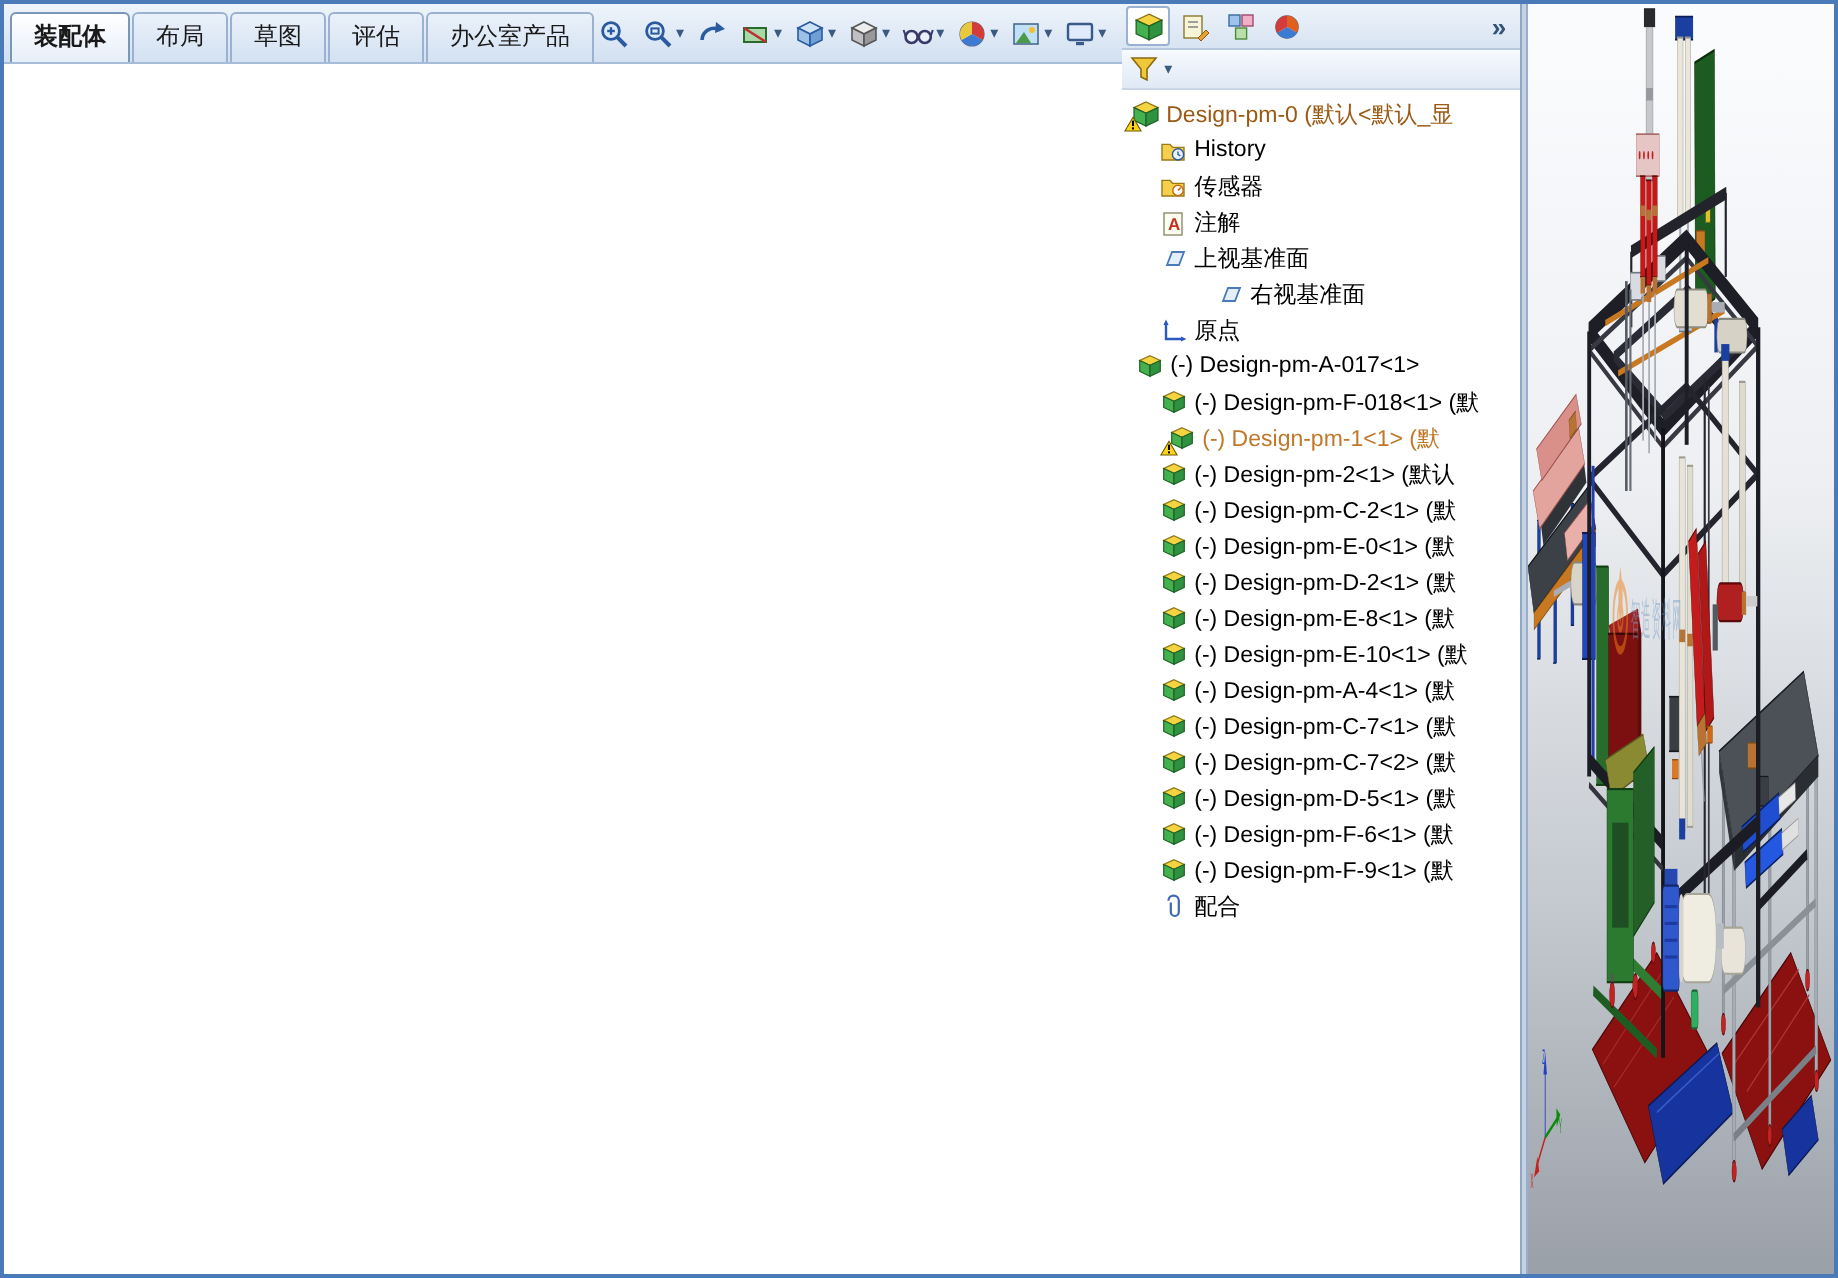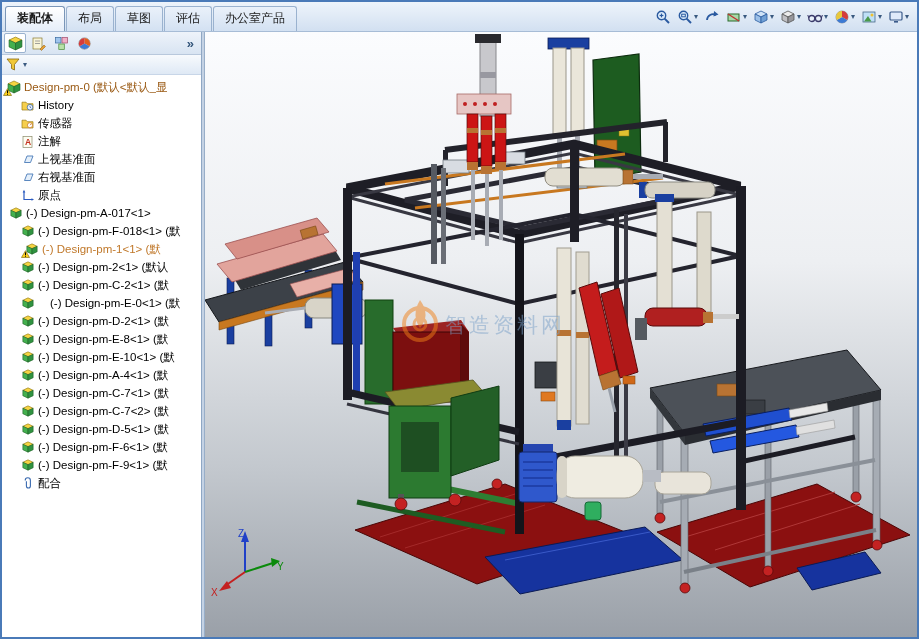--- a/index.html
+++ b/index.html
@@ -1,18 +1,18 @@
 <!DOCTYPE html>
 <html><head>
 <meta charset="utf-8">
 <style>
 *{margin:0;padding:0;box-sizing:border-box}
 html,body{width:100%;height:100%}
 body{font-family:"Liberation Sans","DejaVu Sans",sans-serif;background:#e8e8e8}
-.window{width:919px;height:639px;border:2px solid #4a7ab8;outline:1px solid #2f5f9e;background:#eab308;display:flex;flex-direction:column;overflow:hidden}
+.window{width:919px;height:639px;border:2px solid #4a7ab8;outline:1px solid #2f5f9e;background:#ffffff;display:flex;flex-direction:row;overflow:hidden}
 
 .topbar{height:30px;flex:none;display:flex;align-items:stretch;justify-content:space-between;background:linear-gradient(#eef4fb,#d2e0f1);border-bottom:1px solid #a7bcd6;padding:0 3px}
 .cm-tabs{display:flex;align-items:flex-end;gap:1px;padding-top:4px}
 .cm-tab{padding:3px 11px 4px;font-size:12px;color:#1a1a1a;background:linear-gradient(#eaf1fa,#d3e1f2);border:1px solid #9ab2cf;border-bottom:none;border-radius:3px 3px 0 0;white-space:nowrap;cursor:default}
 .cm-tab.active{background:linear-gradient(#ffffff,#e6eef9);border-color:#7a96b8;font-weight:bold}
 .tb-icons{display:flex;align-items:center;gap:2px;padding-right:3px}
 .tb-btn{display:inline-flex;align-items:center;height:22px;padding:1px 2px;border-radius:2px}
 .caret{font-size:8px;color:#3a5a80;margin-left:1px;line-height:1}
 
 .main{flex:1;display:flex;min-height:0}
@@ -213,21 +213,21 @@
             <span class="tlabel">注解</span>
           </div>
           <div class="trow" style="padding-left: 18px;">
             <span class="ticon">
               <svg width="13" height="13" viewBox="0 0 13 13">
                 <polygon points="3.5,9.5 6,3 12,3 9.5,9.5" fill="#d8e8f8" fill-opacity="0.7" stroke="#4a7ab8" stroke-width="0.9"></polygon>
               </svg>
             </span>
             <span class="tlabel">上视基准面</span>
           </div>
-          <div class="trow" style="padding-left: 18px;">
+          <div class="trow" style="padding-left: 18px; margin-left: 28px;">
             <span class="ticon">
               <svg width="13" height="13" viewBox="0 0 13 13">
                 <polygon points="3.5,9.5 6,3 12,3 9.5,9.5" fill="#d8e8f8" fill-opacity="0.7" stroke="#4a7ab8" stroke-width="0.9"></polygon>
               </svg>
             </span>
             <span class="tlabel">右视基准面</span>
           </div>
           <div class="trow" style="padding-left: 18px;">
             <span class="ticon">
               <svg width="13" height="13" viewBox="0 0 13 13">
@@ -286,21 +286,21 @@
           <div class="trow" style="padding-left: 18px;">
             <span class="ticon">
               <svg width="12" height="12" viewBox="0 0 14 14">
                 <polygon points="7,1 13,3.8 7,6.6 1,3.8" fill="#f5d442" stroke="#8a7210" stroke-width="0.7"></polygon>
                 <polygon points="1,3.8 7,6.6 7,13 1,10.2" fill="#44b04e" stroke="#1e6226" stroke-width="0.7"></polygon>
                 <polygon points="13,3.8 7,6.6 7,13 13,10.2" fill="#2f9240" stroke="#1e6226" stroke-width="0.7"></polygon>
               </svg>
             </span>
             <span class="tlabel">(-) Design-pm-C-2&lt;1&gt; (默</span>
           </div>
-          <div class="trow" style="padding-left: 18px; gap: 12px;">
+          <div class="trow" style="padding-left: 18px;">
             <span class="ticon">
               <svg width="12" height="12" viewBox="0 0 14 14">
                 <polygon points="7,1 13,3.8 7,6.6 1,3.8" fill="#f5d442" stroke="#8a7210" stroke-width="0.7"></polygon>
                 <polygon points="1,3.8 7,6.6 7,13 1,10.2" fill="#44b04e" stroke="#1e6226" stroke-width="0.7"></polygon>
                 <polygon points="13,3.8 7,6.6 7,13 13,10.2" fill="#2f9240" stroke="#1e6226" stroke-width="0.7"></polygon>
               </svg>
             </span>
             <span class="tlabel">(-) Design-pm-E-0&lt;1&gt; (默</span>
           </div>
           <div class="trow" style="padding-left: 18px;">

